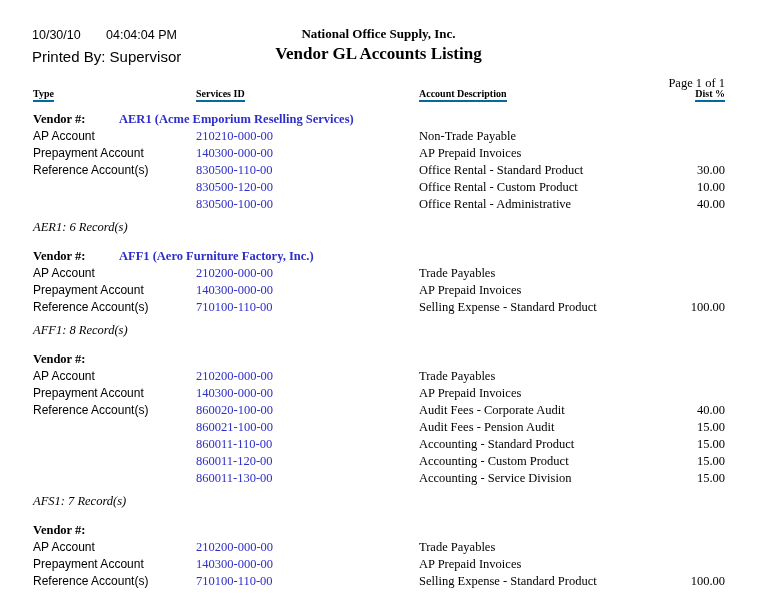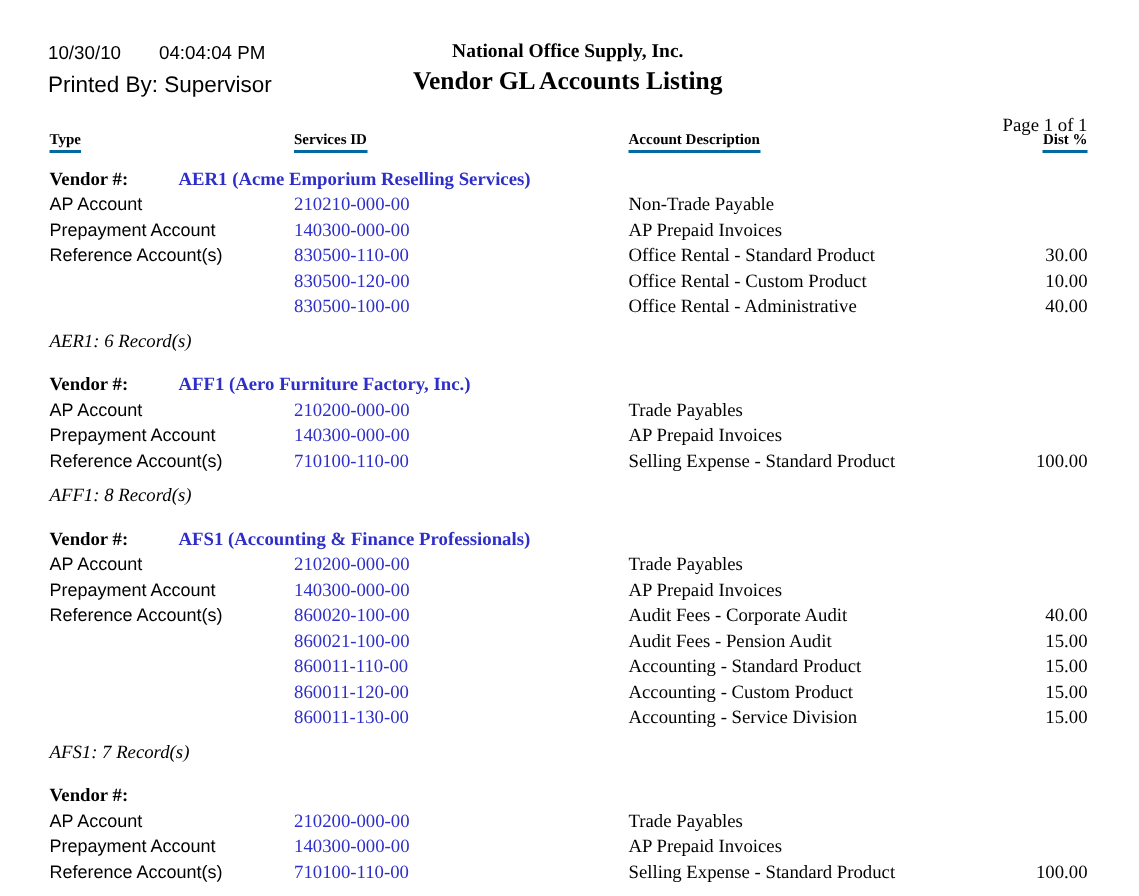--- a/index.html
+++ b/index.html
@@ -249,21 +249,20 @@
           <span class="dist">100.00</span>
         </div>
         <div class="subtotal">
           <span class="st">AFF1: 8 Record(s)</span>
         </div>
         <div class="gap"></div>
       </div>
       <div>
         <div class="row">
           <span class="lbl bold">Vendor #:</span>
-          <span class="acct vendor">AFS1 (Accounting &amp; Finance Professionals)</span>
         </div>
         <div class="row">
           <span class="lbl">AP Account</span>
           <span class="acct">210200-000-00</span>
           <span class="desc">Trade Payables</span>
           <span class="dist"></span>
         </div>
         <div class="row">
           <span class="lbl">Prepayment Account</span>
           <span class="acct">140300-000-00</span>

